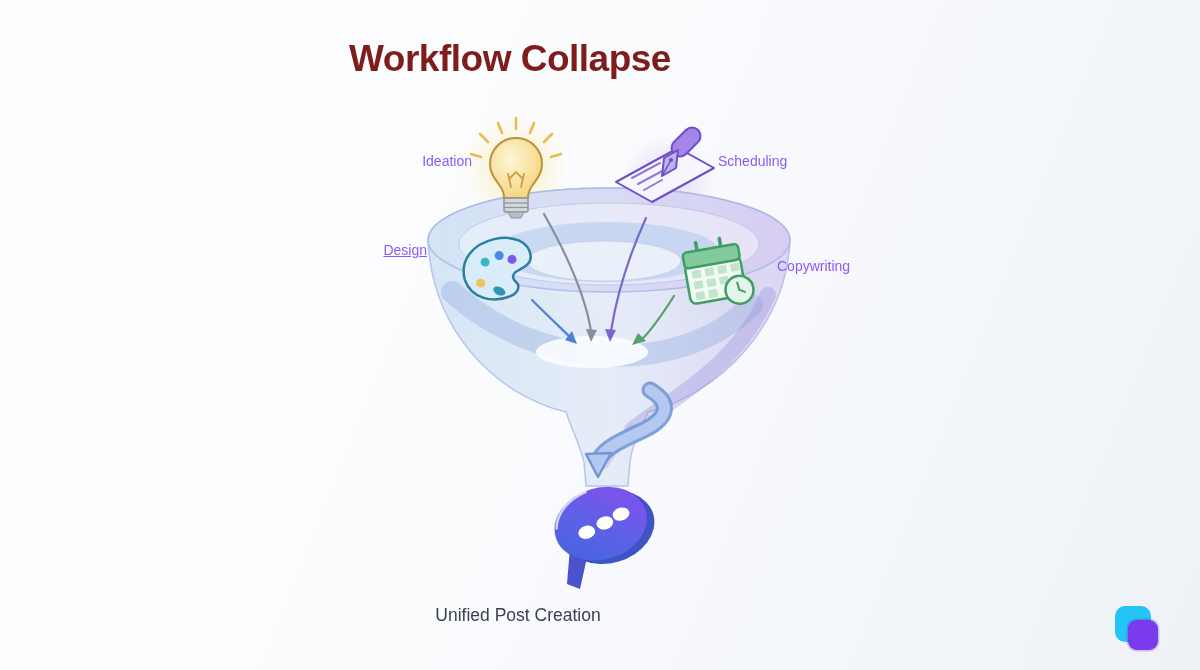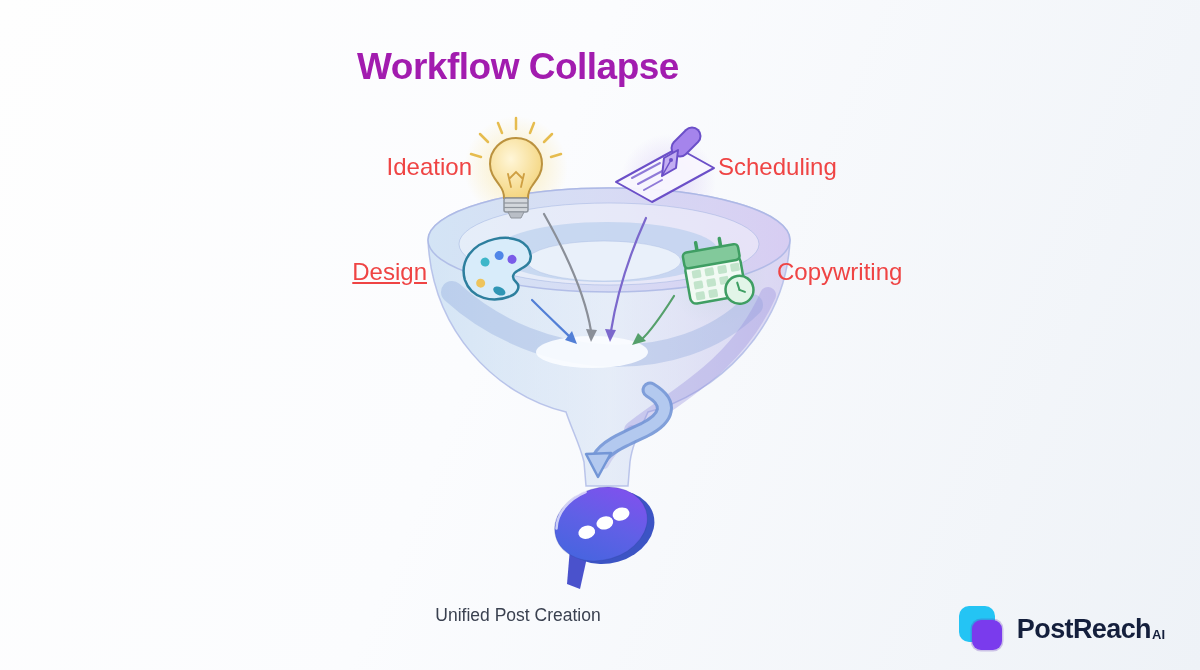--- a/index.html
+++ b/index.html
@@ -4,30 +4,30 @@
 <style>
   html,body{margin:0;padding:0;}
   body{
     width:1200px;height:670px;overflow:hidden;position:relative;
     font-family:"Liberation Sans", sans-serif;
     background:linear-gradient(112deg,#fefefe 0%,#fbfcfe 42%,#eef2f7 100%);
   }
   .canvas{position:absolute;inset:0;}
   svg.diagram{position:absolute;left:0;top:0;}
   .page-title{
-    position:absolute;top:38px;left:0;width:1020px;margin:8px;
+    position:absolute;top:38px;left:0;width:1020px;margin:0;
     text-align:center;font-size:37px;font-weight:700;letter-spacing:-0.5px;
-    color:#a21caf;
+    color:#7f1d1d;
   }
   .stage-label{
-    position:absolute;font-size:24px;font-weight:500;color:#ef4444;white-space:nowrap;
+    position:absolute;font-size:14px;font-weight:500;color:#8b5cf6;white-space:nowrap;
   }
   .lbl-ideation{top:153px;right:728px;}
   .lbl-copywriting{top:153px;left:718px;}
-  .lbl-design{top:258px;right:773px;text-decoration:underline;}
+  .lbl-design{top:242px;right:773px;text-decoration:underline;}
   .lbl-scheduling{top:258px;left:777px;}
   .output-label{
     position:absolute;top:605px;left:0;width:1036px;text-align:center;
     font-size:17.5px;font-weight:500;color:#3a4150;
   }
   .brand{
     position:absolute;right:35px;bottom:18px;display:flex;align-items:center;gap:8px;
   }
   .brand-icon{position:relative;width:50px;height:46px;}
   .brand-icon .sq{position:absolute;border-radius:10px;}
@@ -209,19 +209,15 @@
   <div class="stage-label lbl-design">Design</div>
   <div class="stage-label lbl-scheduling">Copywriting</div>
 
   <div class="output-label">Unified Post Creation</div>
 
   <div class="brand">
     <div class="brand-icon">
       <div class="sq cyan"></div>
       <div class="sq purple"></div>
     </div>
-    <div class="brand-name">
-      <span class="main">PostReach</span>
-      <span class="ai">AI</span>
-    </div>
   </div>
 
 </div>
 
 </body></html>

